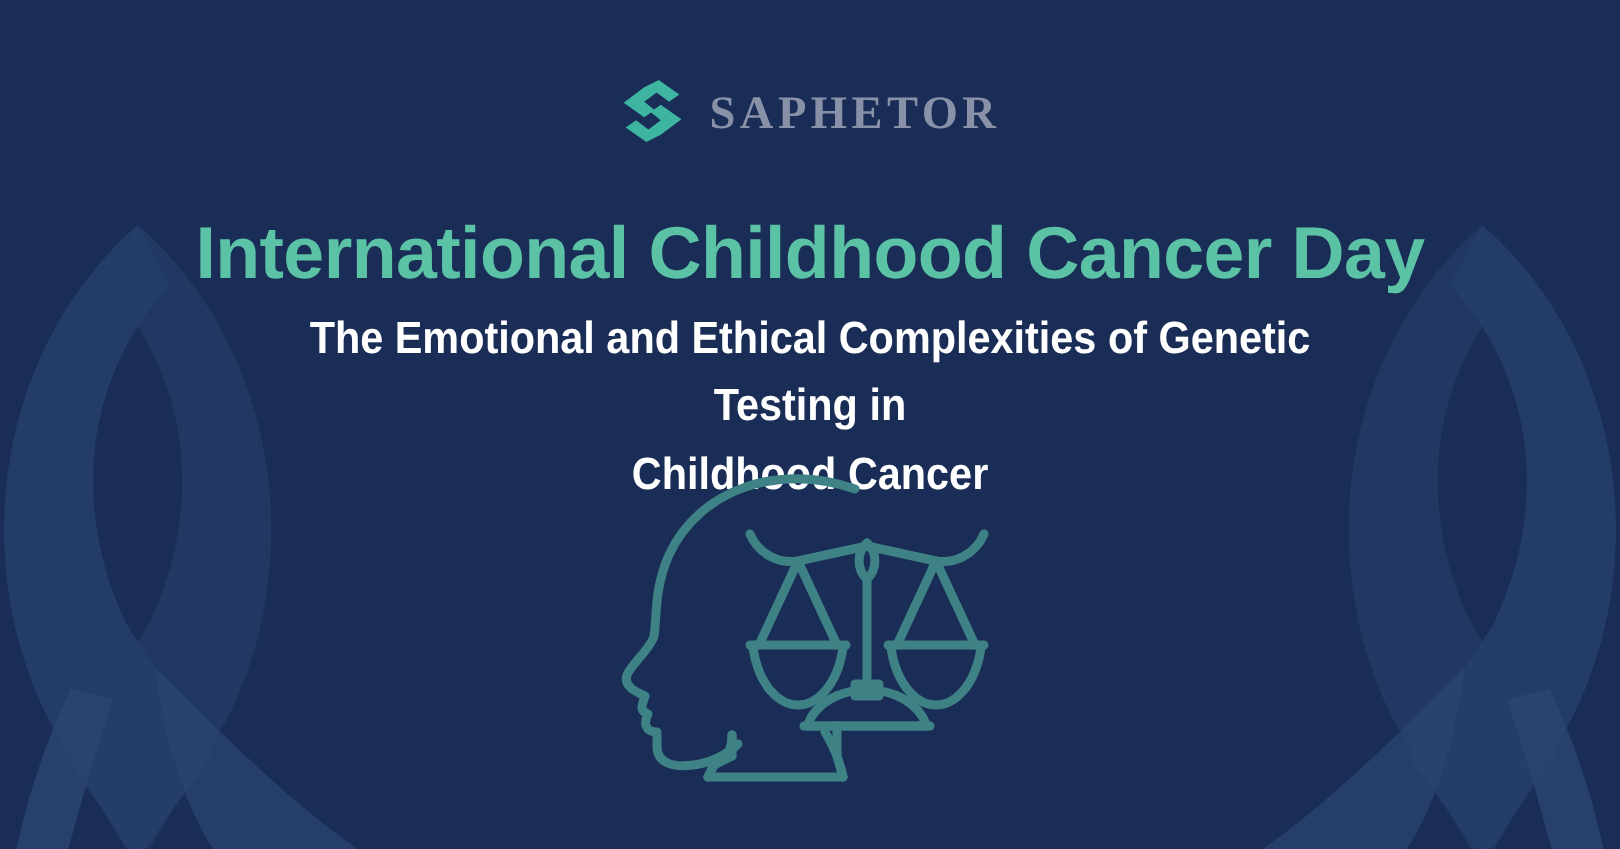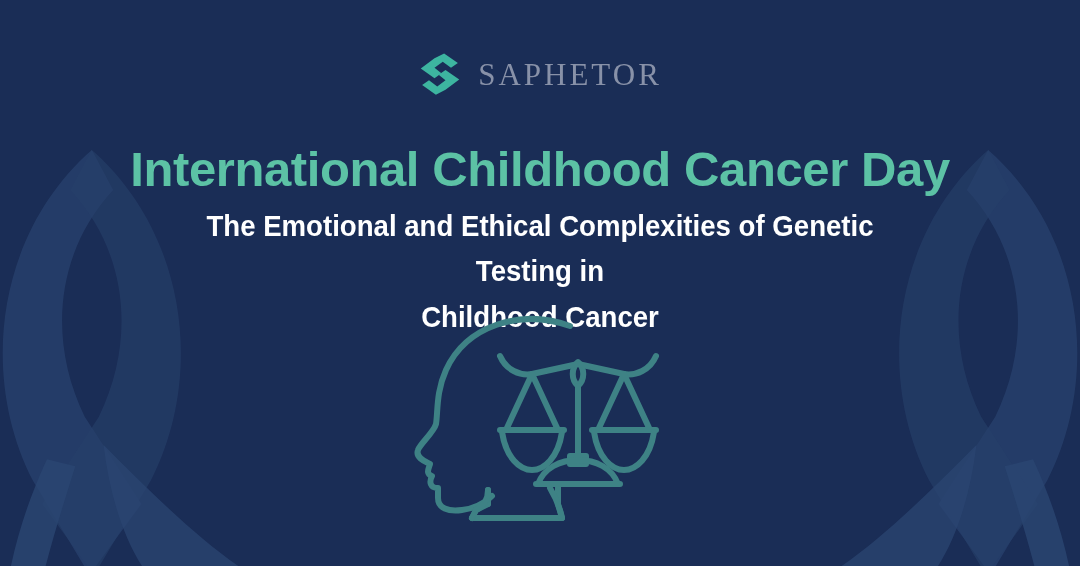--- a/index.html
+++ b/index.html
@@ -40,21 +40,21 @@
     width: 44px;
     height: 44px;
     display: block;
     flex: none;
   }
   .logo-word {
     font-family: "Liberation Serif", serif;
     font-size: 31px;
     letter-spacing: 3.0px;
     color: #8891a8;
-    font-weight: 400;
+    font-weight: 700;
     line-height: 1;
     white-space: nowrap;
   }
 
   
   .headings {
     position: absolute;
     top: 142px;
     left: 0;
     width: 1080px;

